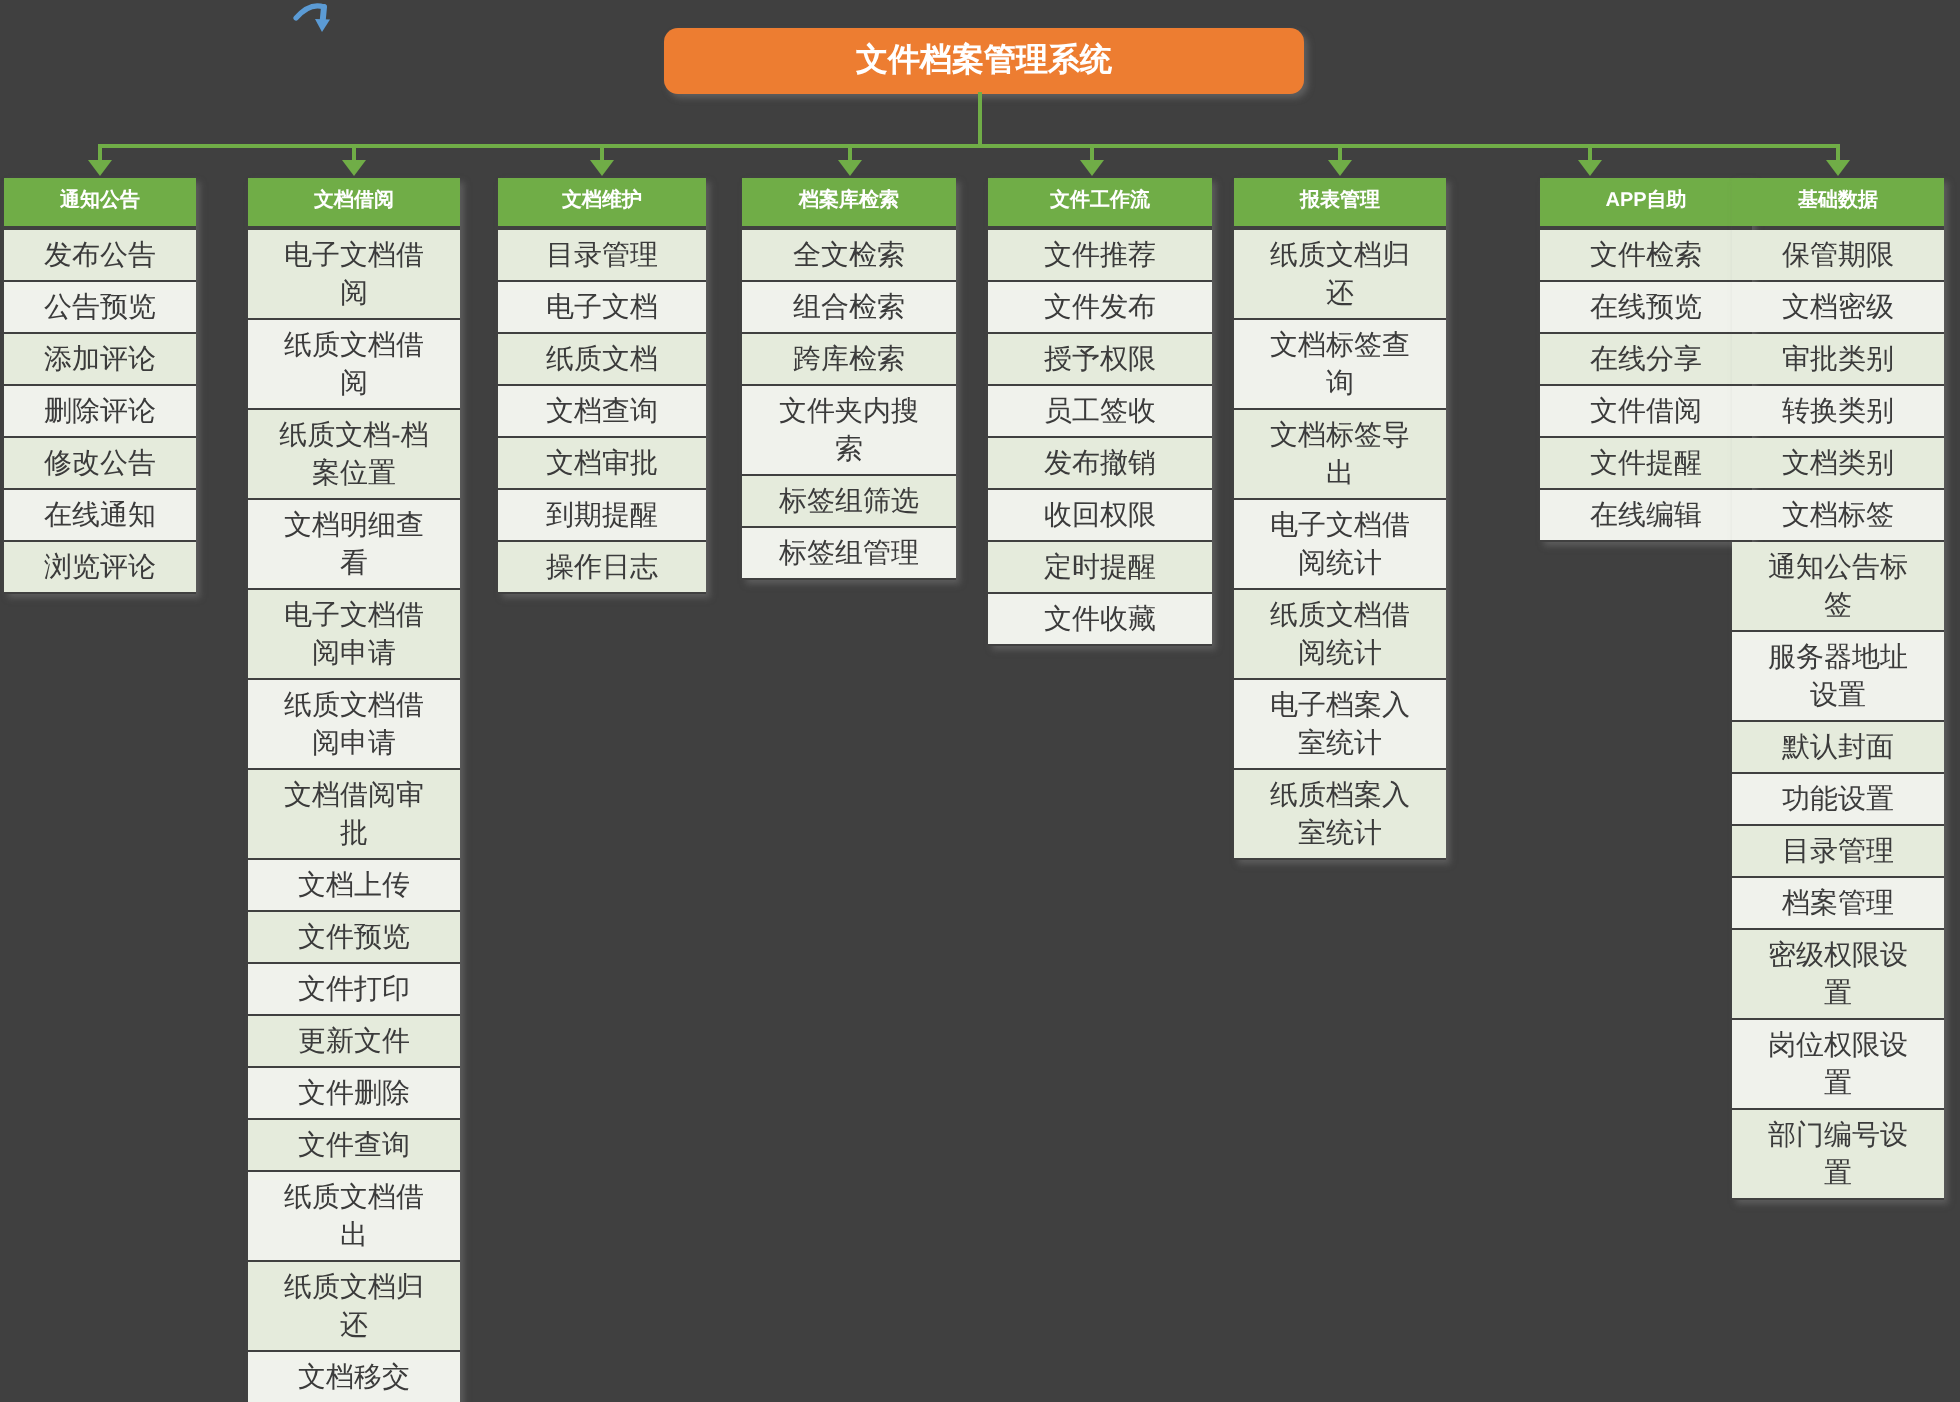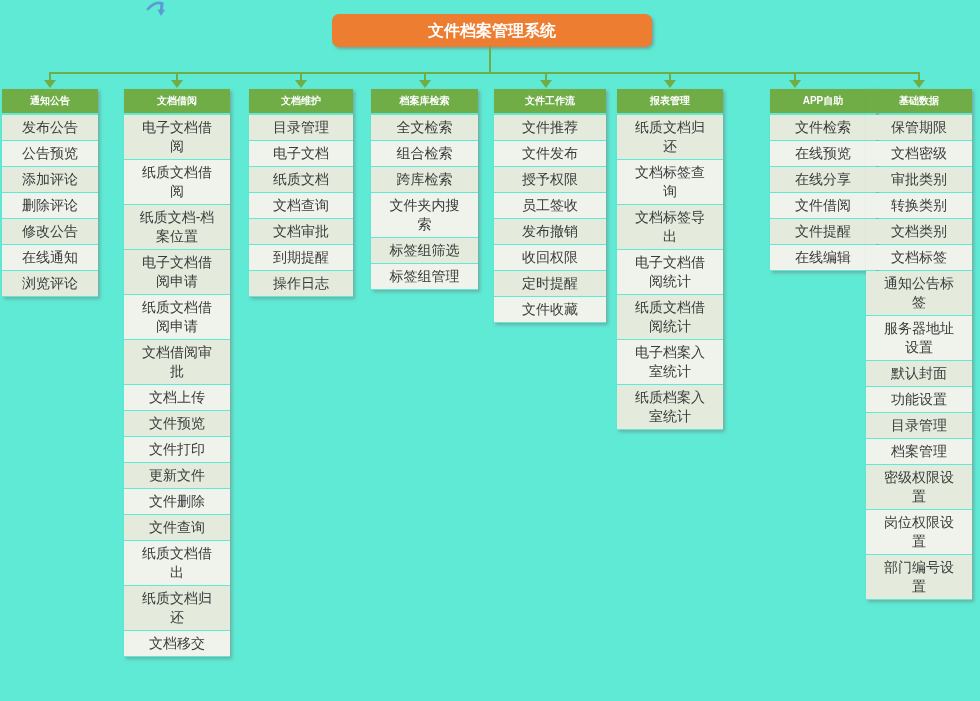--- a/index.html
+++ b/index.html
@@ -1,17 +1,17 @@
 <!DOCTYPE html>
 <html style="--c-title: #ED7D31; --c-header: #70AD47; --c-conn: #70AD47; --c-item-odd: #E5EBDC; --c-item-even: #F0F2EC;"><head>
 <meta charset="utf-8">
 <style>
   html,body{margin:0;padding:0;background:#ffffff;}
   #stage{
-    position:relative;width:980px;height:701px;overflow:hidden;background:#5eead4;
+    position:relative;width:980px;height:701px;overflow:hidden;background:#404040;
     font-family:"Liberation Sans","DejaVu Sans",sans-serif;
   }
   .title-box{
     position:absolute;left:332px;top:14px;width:320px;height:33px;
     background:var(--c-title,#ED7D31);border-radius:7px;
     color:#fff;font-weight:bold;font-size:16px;line-height:33px;text-align:center;
     box-shadow:2px 2px 3px rgba(120,120,120,.55);
   }
   .stem,.trunk,.drop{position:absolute;background:var(--c-conn,#70AD47);}
   .stem{left:489px;top:46px;width:2px;height:27px;}
@@ -65,20 +65,21 @@
       <div class="col-item even">在线通知</div>
       <div class="col-item odd">浏览评论</div>
     </div>
     <div class="drop" style="left: 176px;"></div>
     <div class="arrow-down" style="left: 171px;"></div>
     <div class="column" style="left: 124px; width: 106px;">
       <div class="col-header">文档借阅</div>
       <div class="col-item odd">电子文档借阅</div>
       <div class="col-item even">纸质文档借阅</div>
       <div class="col-item odd">纸质文档-档案位置</div>
+      <div class="col-item even">文档明细查看</div>
       <div class="col-item odd">电子文档借阅申请</div>
       <div class="col-item even">纸质文档借阅申请</div>
       <div class="col-item odd">文档借阅审批</div>
       <div class="col-item even">文档上传</div>
       <div class="col-item odd">文件预览</div>
       <div class="col-item even">文件打印</div>
       <div class="col-item odd">更新文件</div>
       <div class="col-item even">文件删除</div>
       <div class="col-item odd">文件查询</div>
       <div class="col-item even">纸质文档借出</div>

